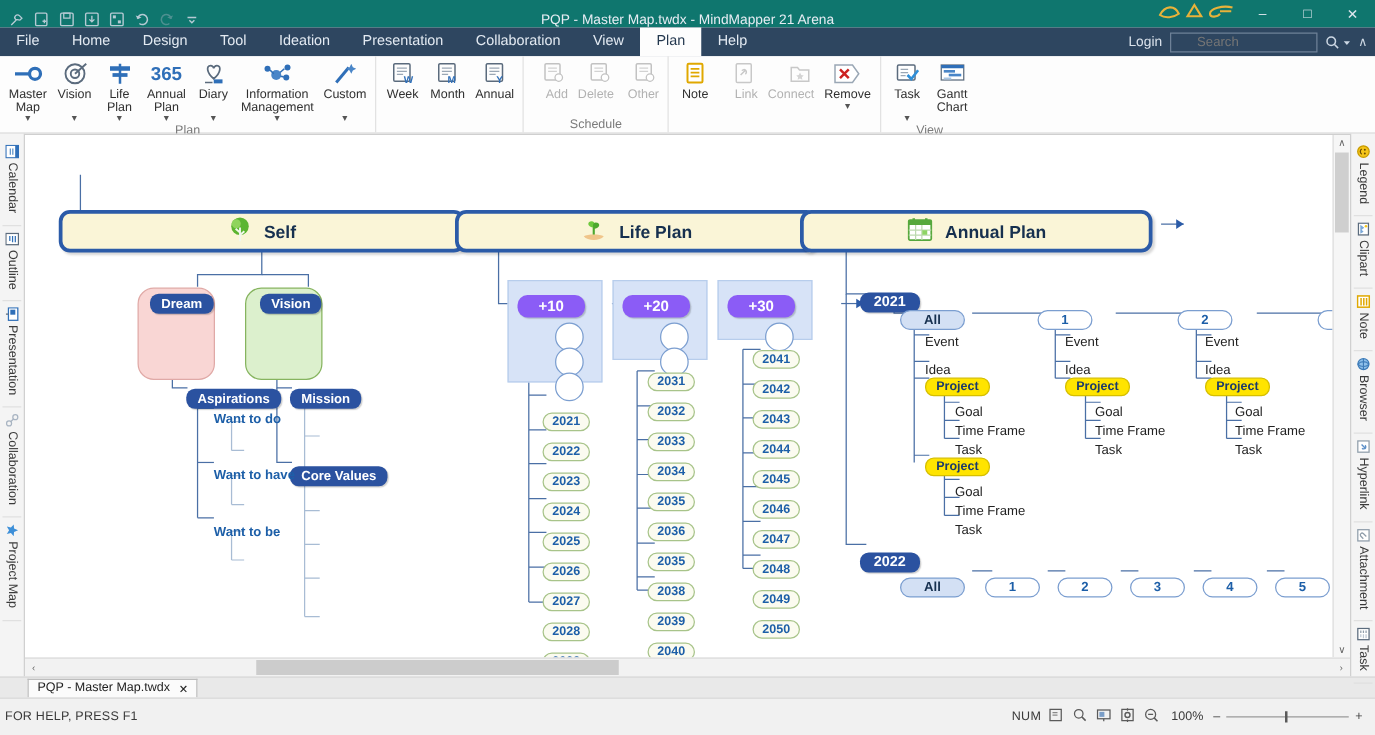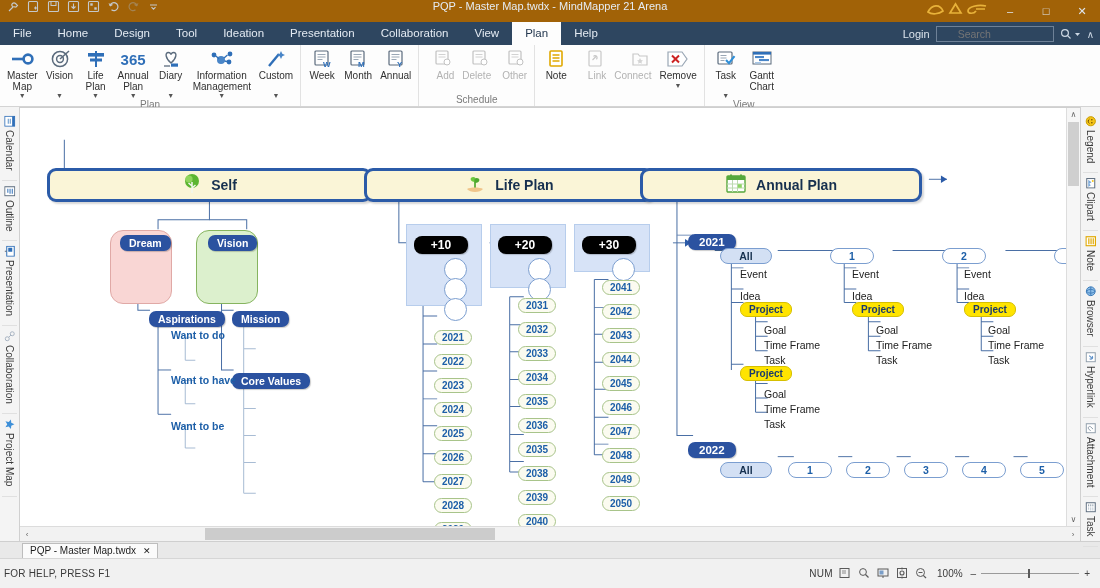--- a/index.html
+++ b/index.html
@@ -9,22 +9,22 @@
     font-family:"Liberation Sans", sans-serif;
     font-size:11px;
     background:#f1f1f1;
     overflow:hidden;
     -webkit-font-smoothing:antialiased;
   }
   .app { position:relative; width:1100px; height:588px; display:flex; flex-direction:column; }
 
   
   .titlebar {
-    height:22px; background:#a16207; color:#dfe6ee;
-    display:flex; align-items:flex-start; position:relative; flex:0 0 auto;
+    height:22px; background:#0f766e; color:#dfe6ee;
+    display:flex; align-items:flex-end; position:relative; flex:0 0 auto;
   }
   .qat { display:flex; align-items:center; gap:7px; padding-left:7px; }
   .qat .qi { width:13px; height:13px; opacity:.9; display:flex; align-items:center; justify-content:center; }
   .qat .qi svg { display:block; }
   .title-text {
     position:absolute; left:0; right:0; text-align:center;
     font-size:11px; color:#e6ecf3; pointer-events:none;
   }
   .win-right { margin-left:auto; display:flex; align-items:center; height:22px; }
   .winbtn { width:36px; height:22px; display:flex; align-items:center; justify-content:center; color:#dfe6ee; }
@@ -115,21 +115,21 @@
   .l1-node {
     border:3px solid #2b5ba8; border-radius:9px; background:#faf5d7;
     display:flex; align-items:center; justify-content:center; gap:9px;
     font-size:14px; font-weight:bold; color:#16304f; box-shadow:2px 2px 2px rgba(0,0,0,.16);
   }
   .pill-dark {
     background:#2b52a0; color:#fff; border-radius:7px; font-size:10.5px; font-weight:bold;
     padding:2px 9px; text-align:center; box-shadow:1px 1px 1px rgba(0,0,0,.2);
   }
   .pill-plus {
-    background:#000000; color:#fff; border-radius:8px; font-size:12px; font-weight:bold;
+    background:#8b5cf6; color:#fff; border-radius:8px; font-size:12px; font-weight:bold;
     padding:2px 0; width:54px; text-align:center; box-shadow:1px 1px 1px rgba(0,0,0,.2);
   }
   .pill-year {
     background:#fbfbf0; border:1px solid #a8c48a; border-radius:9px; color:#1d5fa8;
     font-size:10px; font-weight:bold; padding:1px 0; width:38px; text-align:center;
   }
   .pill-yellow {
     background:#ffe400; border:1px solid #d6bf00; border-radius:7px; color:#1b3a6b;
     font-size:10px; font-weight:bold; padding:1px 8px; text-align:center;
   }

